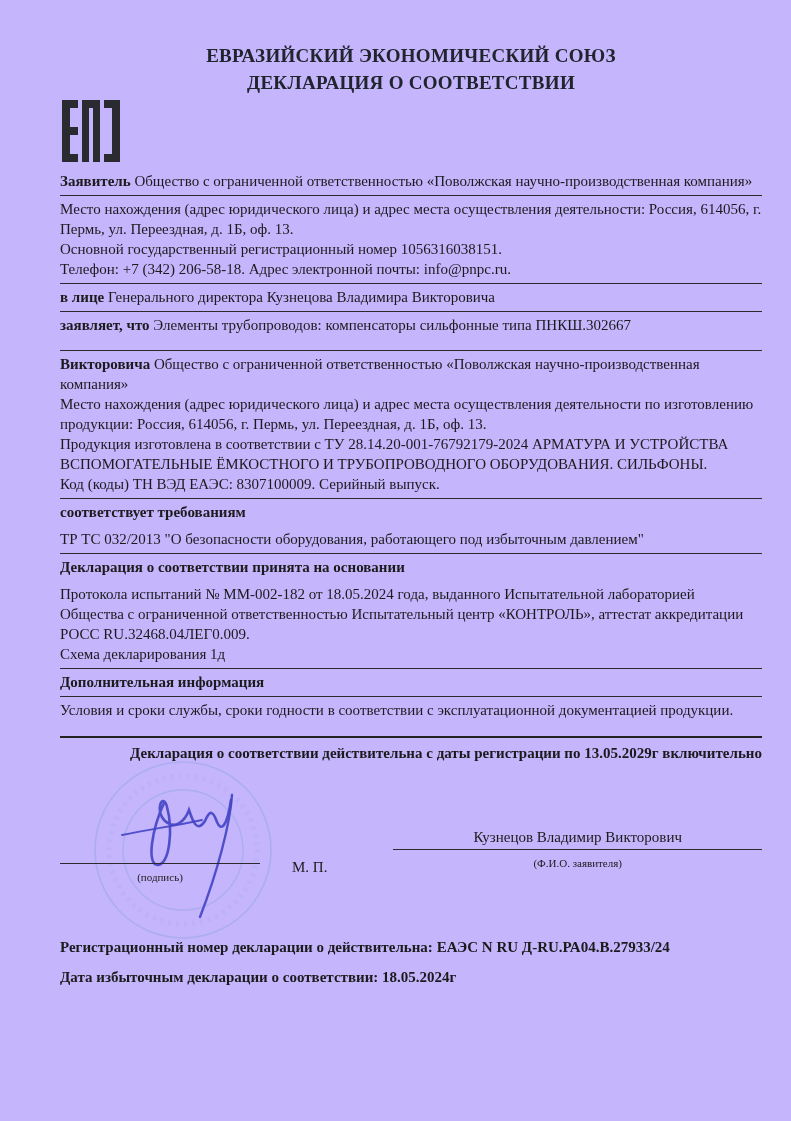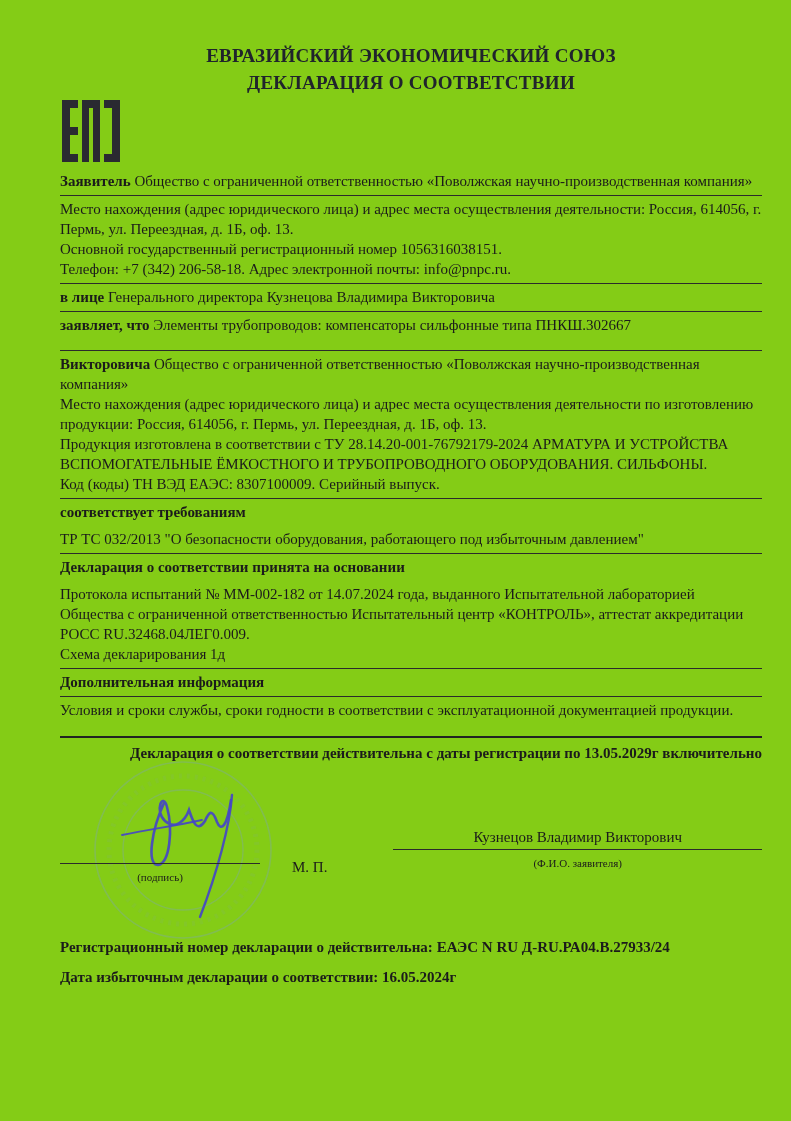--- a/index.html
+++ b/index.html
@@ -1,17 +1,17 @@
 <!DOCTYPE html>
 <html><head>
 <meta charset="utf-8">
 <style>
   html,body{margin:0;padding:0;background:#e8e8e8;}
   .page{
-    width:791px;height:1121px;background:#84cc16;margin:0 auto;
+    width:791px;height:1121px;background:#c4b5fd;margin:0 auto;
     font-family:"Liberation Serif", serif;color:#1b1b1b;
     font-size:15px;line-height:20px;
     padding:42px 29px 0 60px;box-sizing:border-box;
     position:relative;overflow:hidden;
   }
   .title{
     text-align:center;font-weight:bold;font-size:19px;line-height:27px;
     color:#20242c;letter-spacing:0.3px;
   }
   .eac-wrap{margin:4px 0 6px 2px;height:62px;}
@@ -91,21 +91,21 @@
     <div>Код (коды) ТН ВЭД ЕАЭС: 8307100009. Серийный выпуск.</div>
   </div>
 
   <div class="row">
     <div class="hdr">соответствует требованиям</div>
     <div class="para">ТР ТС 032/2013 "О безопасности оборудования, работающего под избыточным давлением"</div>
   </div>
 
   <div class="row">
     <div class="hdr">Декларация о соответствии принята на основании</div>
-    <div class="para">Протокола испытаний № ММ-002-182 от 14.07.2024 года, выданного Испытательной лабораторией Общества с ограниченной ответственностью Испытательный центр «КОНТРОЛЬ», аттестат аккредитации РОСС RU.32468.04ЛЕГ0.009.</div>
+    <div class="para">Протокола испытаний № ММ-002-182 от 18.05.2024 года, выданного Испытательной лабораторией Общества с ограниченной ответственностью Испытательный центр «КОНТРОЛЬ», аттестат аккредитации РОСС RU.32468.04ЛЕГ0.009.</div>
     <div>Схема декларирования 1д</div>
   </div>
 
   <div class="row">
     <div class="hdr">Дополнительная информация</div>
   </div>
 
   <div class="row thick">
     <div>Условия и сроки службы, сроки годности в соответствии с эксплуатационной документацией продукции.</div>
   </div>
@@ -143,17 +143,17 @@
     </div>
   </div>
 
   <div class="footer">
     <div class="foot-line">
       <span>Регистрационный номер декларации о действительна:</span>
       <span>ЕАЭС N RU Д-RU.РА04.В.27933/24</span>
     </div>
     <div class="foot-line">
       <span>Дата избыточным декларации о соответствии:</span>
-      <span>16.05.2024г</span>
+      <span>18.05.2024г</span>
     </div>
   </div>
 
 </div>
 
 </body></html>

